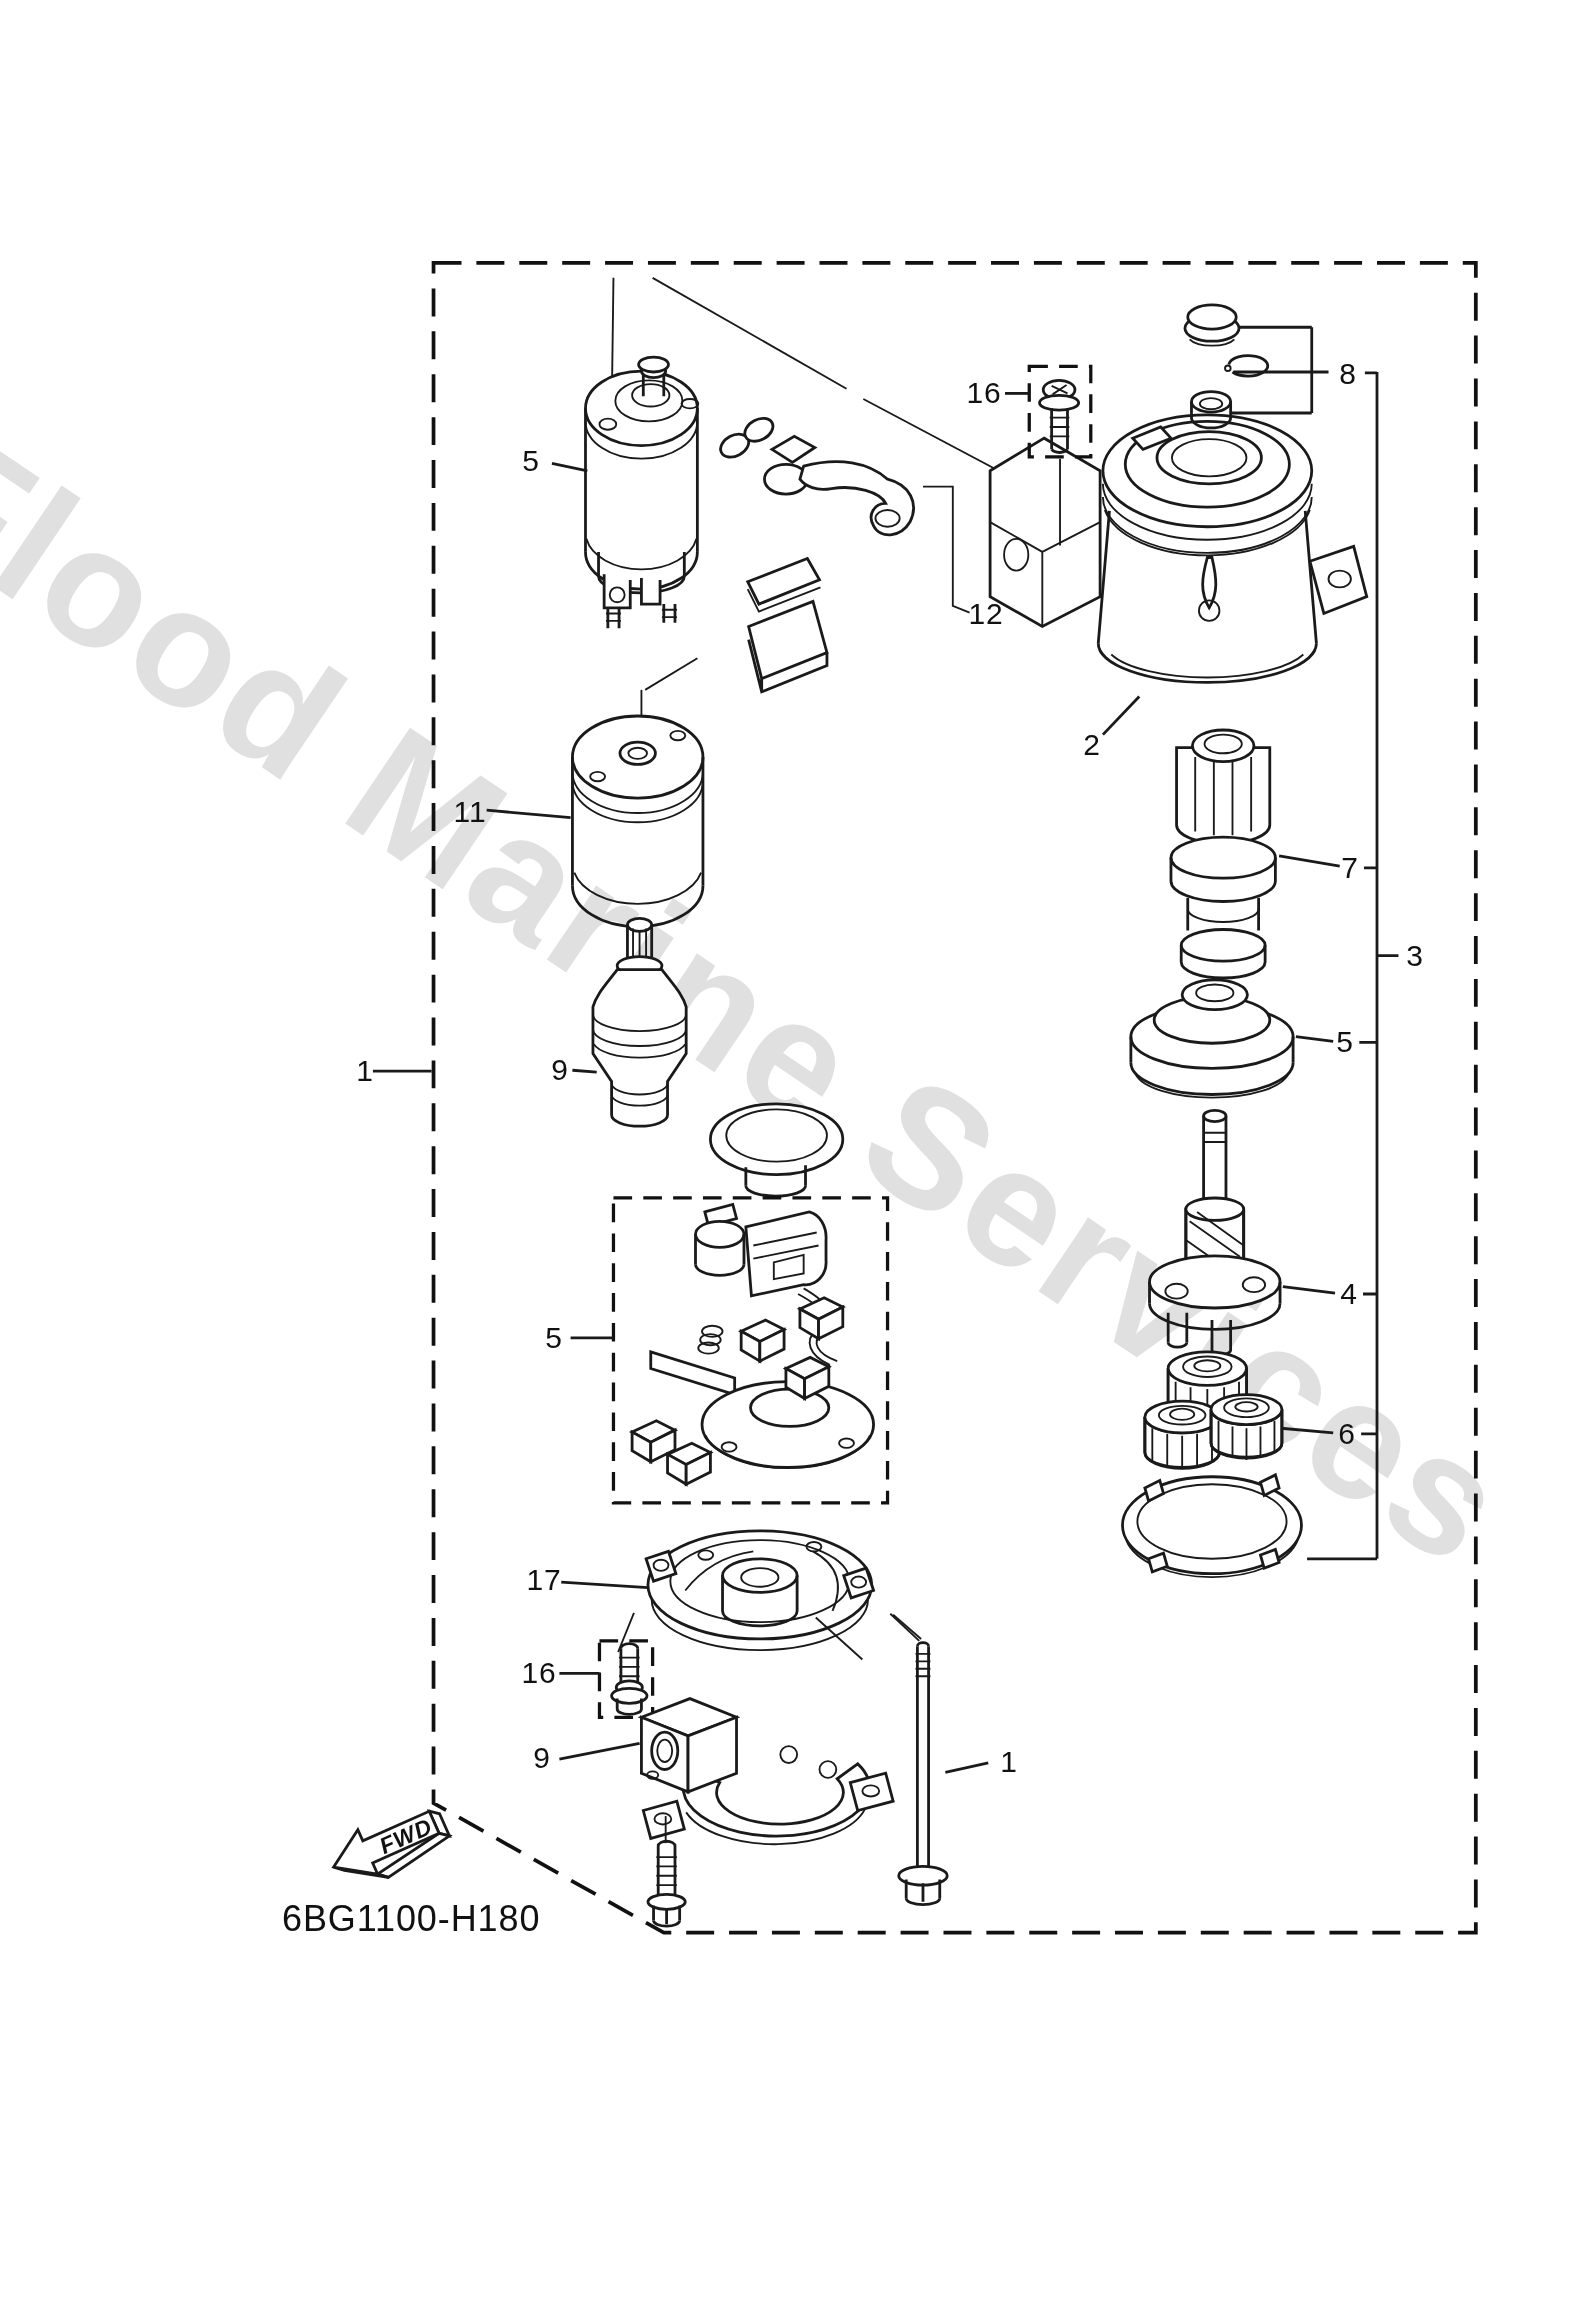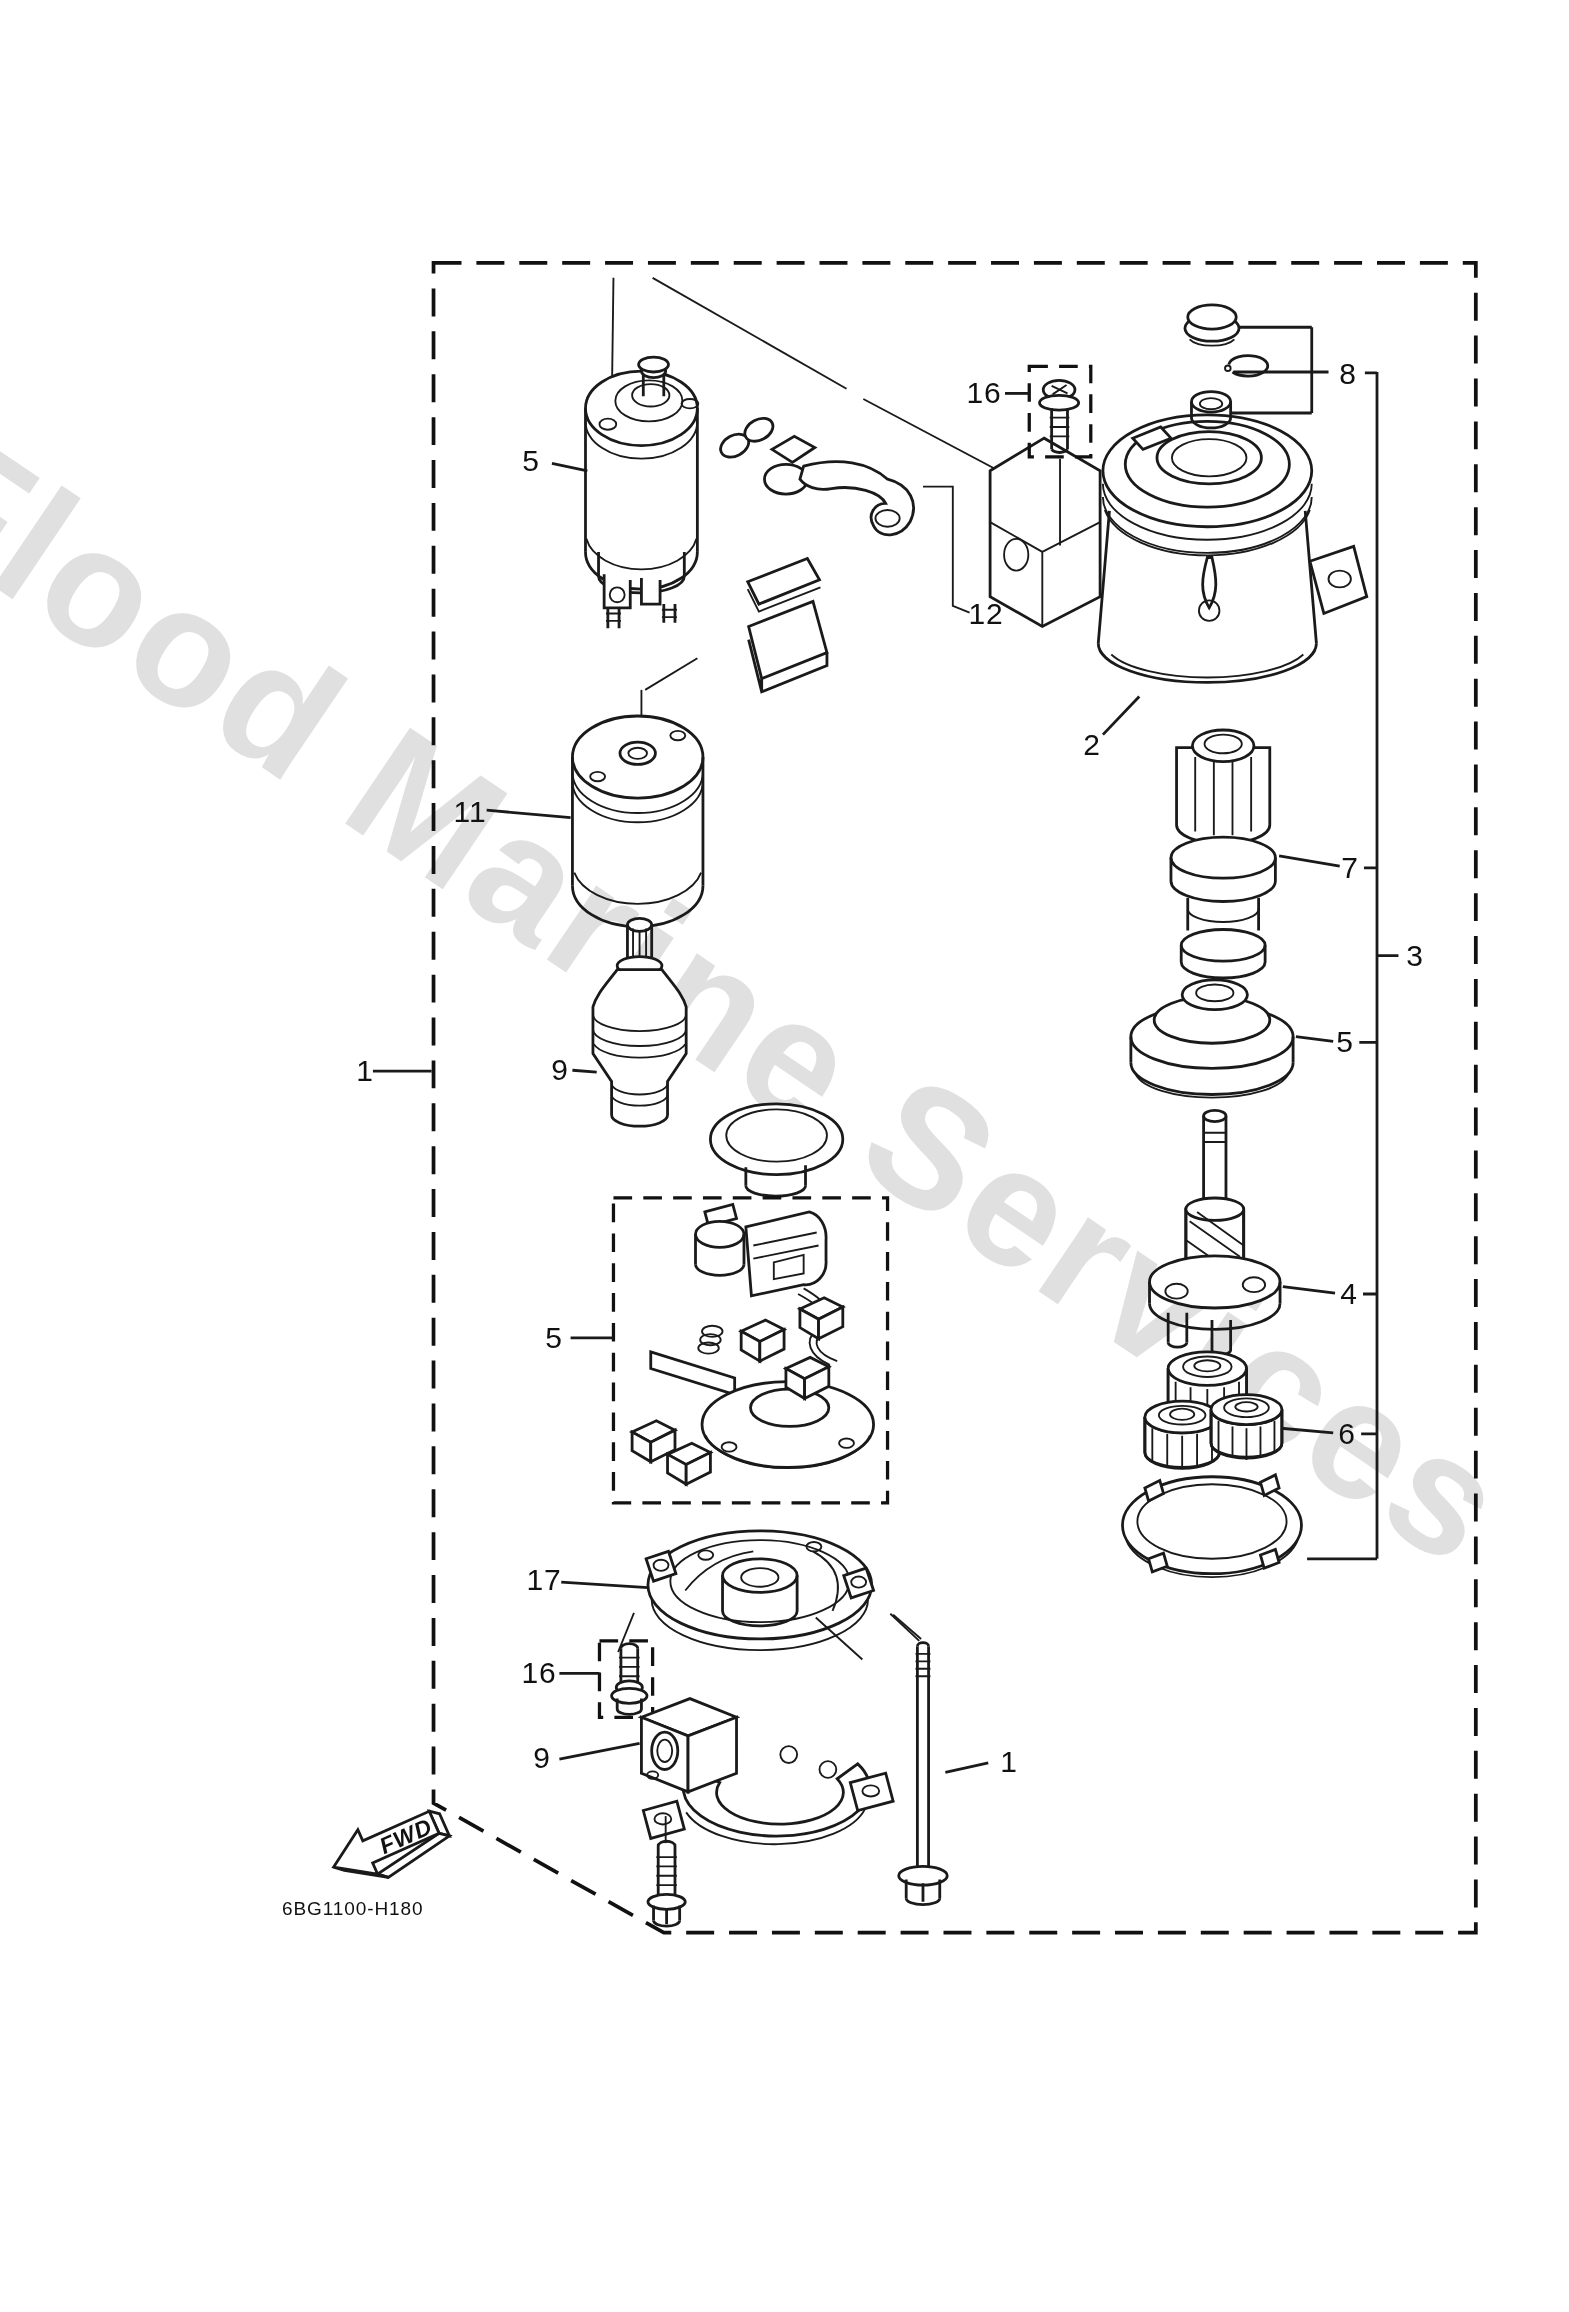--- a/index.html
+++ b/index.html
@@ -5,21 +5,21 @@
   html,body{margin:0;padding:0;background:#fff;}
   #stage{position:relative;width:1570px;height:2313px;background:#fff;overflow:hidden;
          font-family:"Liberation Sans",sans-serif;}
   #watermark{position:absolute;left:-18.6px;top:392px;width:2424px;
              transform:rotate(34deg);transform-origin:0 0;
              font-size:168px;font-weight:bold;letter-spacing:4.7px;color:#e0e0e0;
              white-space:nowrap;user-select:none;z-index:0;}
   svg#art{position:absolute;left:0;top:0;z-index:1;}
   .callout{position:absolute;transform:translate(-50%,-50%);font-size:30px;color:#111;
            z-index:2;letter-spacing:0.9px;}
-  #part-code{position:absolute;left:282px;top:1898px;font-size:19px;color:#111;z-index:2;
+  #part-code{position:absolute;left:282px;top:1898px;font-size:36px;color:#111;z-index:2;
              letter-spacing:0.9px;}
   #fwd-text{position:absolute;left:367px;top:1823px;width:78px;text-align:center;
             transform:rotate(-24deg);font-size:23px;font-weight:bold;font-style:italic;
             color:#111;z-index:3;letter-spacing:0.9px;}
   .pw{fill:#fff;stroke:#1a1a1a;stroke-width:3;}
   .ln{fill:none;stroke:#1a1a1a;stroke-width:3;}
   .thin{fill:none;stroke:#1a1a1a;stroke-width:2;}
   .dash{fill:none;stroke:#111;stroke-width:4;stroke-dasharray:30 16;}
   .dash2{fill:none;stroke:#111;stroke-width:3.5;stroke-dasharray:20 12;}
 </style>

